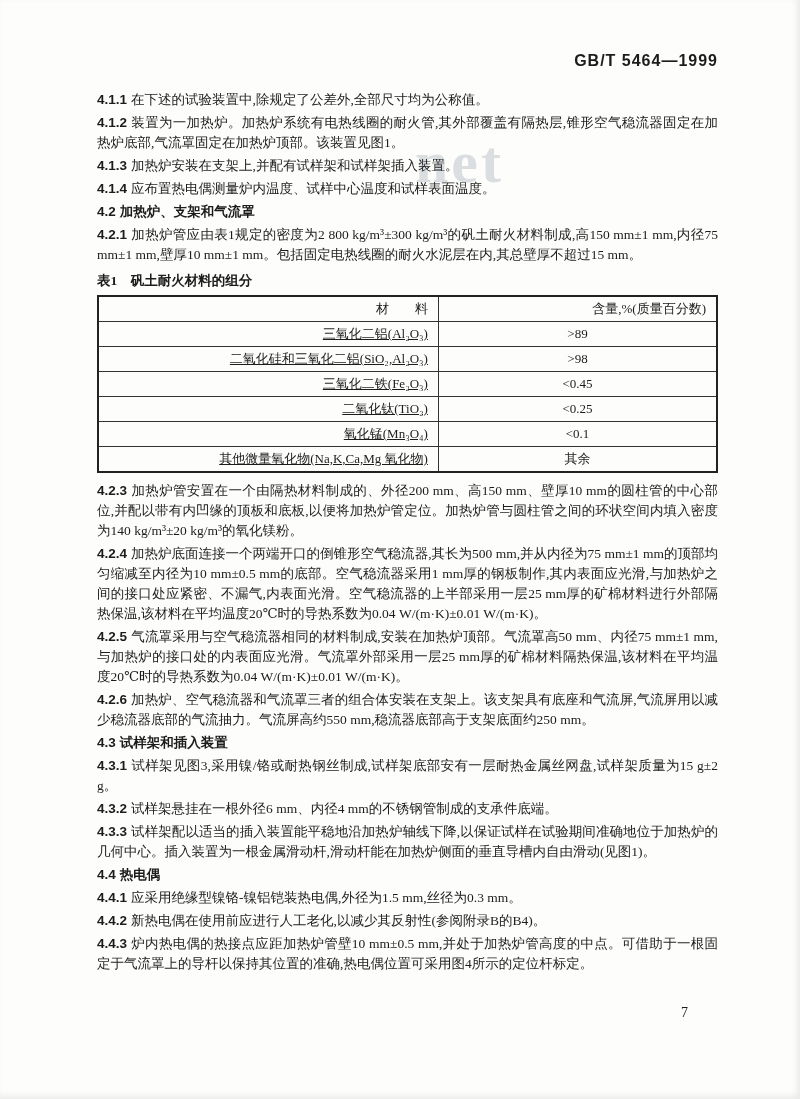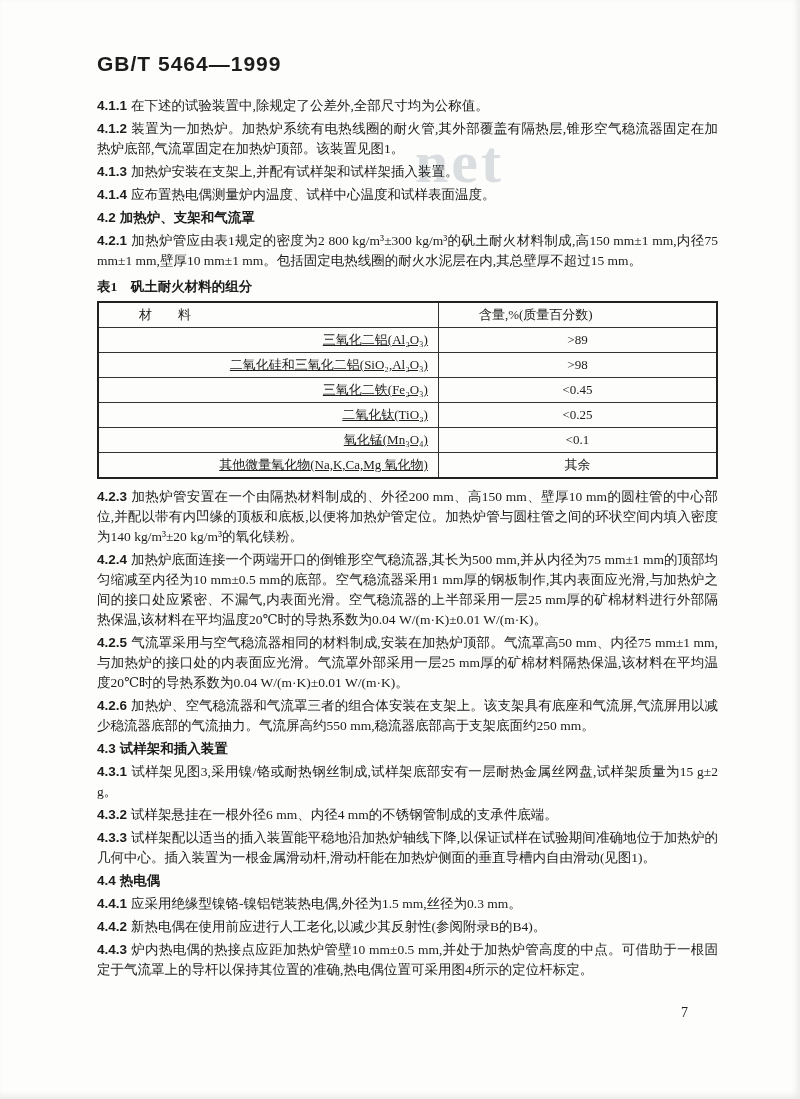--- a/index.html
+++ b/index.html
@@ -12,22 +12,22 @@
   .page{
     position:relative;width:800px;height:1099px;
     background:#fdfdfb;
     box-shadow:inset -3px -3px 6px rgba(0,0,0,0.08);
   }
   .content{
     position:relative;
     padding:52px 82px 0 97px;
   }
   .std-code{
-    text-align:left;font-weight:bold;
-    font-size:21px;letter-spacing:1px;
+    text-align:right;font-weight:bold;
+    font-size:16px;letter-spacing:1px;
     margin:0 0 20px 0;
     font-family:"Liberation Sans","DejaVu Sans",sans-serif;
   }
   .para{
     margin:0 0 3px 0;
     font-size:13.5px;line-height:20px;
     text-align:justify;
   }
   .para .num{
     font-weight:bold;
@@ -45,21 +45,21 @@
     margin:0 0 8px 0;
     font-size:13px;
     border:2px solid #222;
   }
   table.materials th,table.materials td{
     border:1px solid #333;
     padding:2px 10px;
     line-height:20px;
     font-weight:normal;
   }
-  table.materials th{text-align:left;padding-left:40px;}
+  table.materials th{text-align:right;padding-left:40px;}
   table.materials td.material{text-align:right;width:55%;text-decoration:underline;}
   table.materials td.content{text-align:center;}
   .page-num{
     position:absolute;right:112px;bottom:78px;
     font-size:14px;
   }
   .watermark{
     position:absolute;left:415px;top:128px;
     font-size:60px;font-weight:bold;
     color:rgba(150,160,172,0.32);

